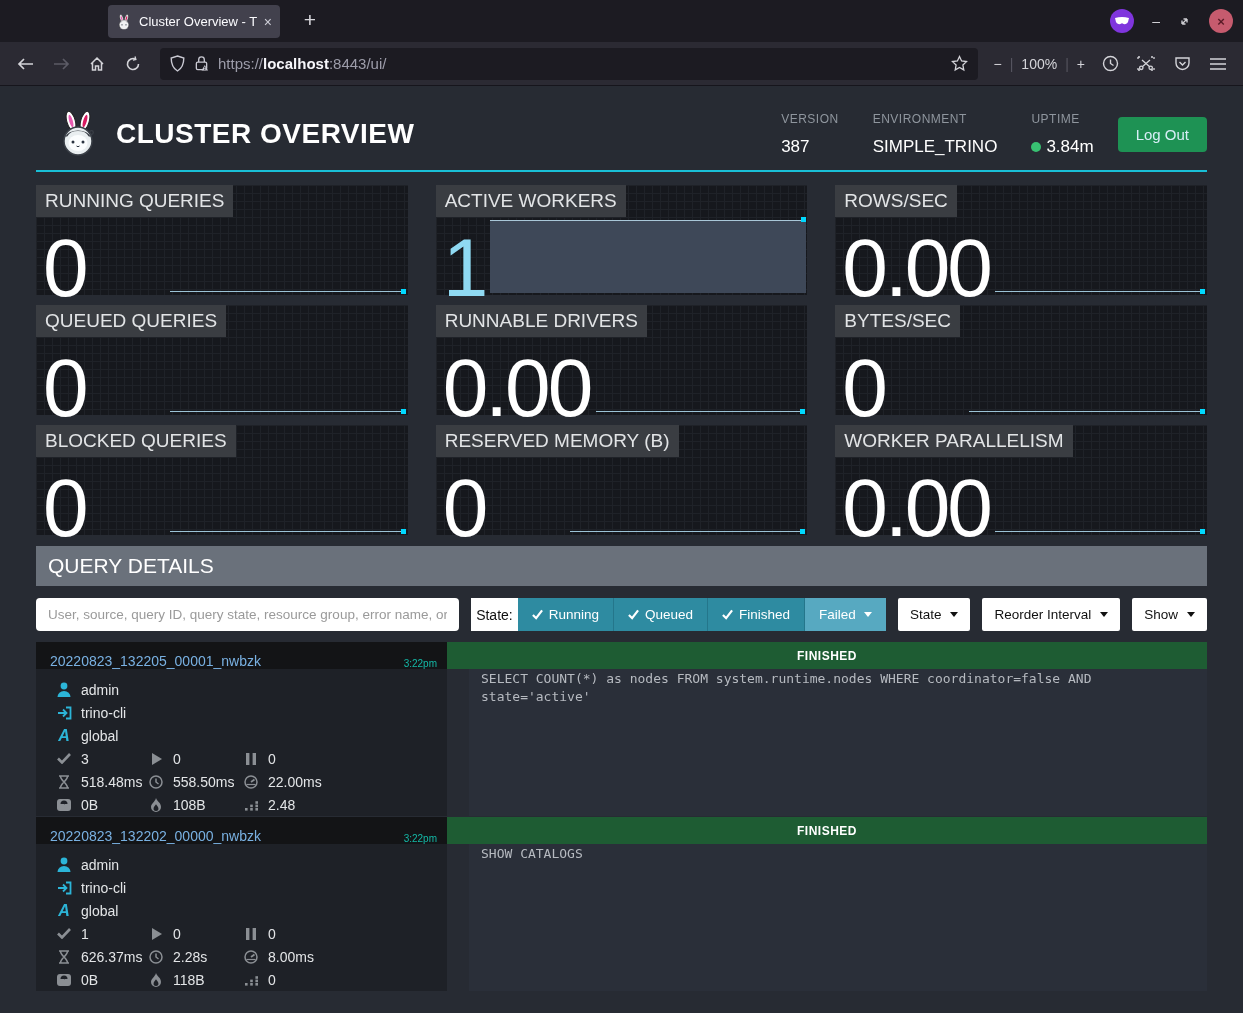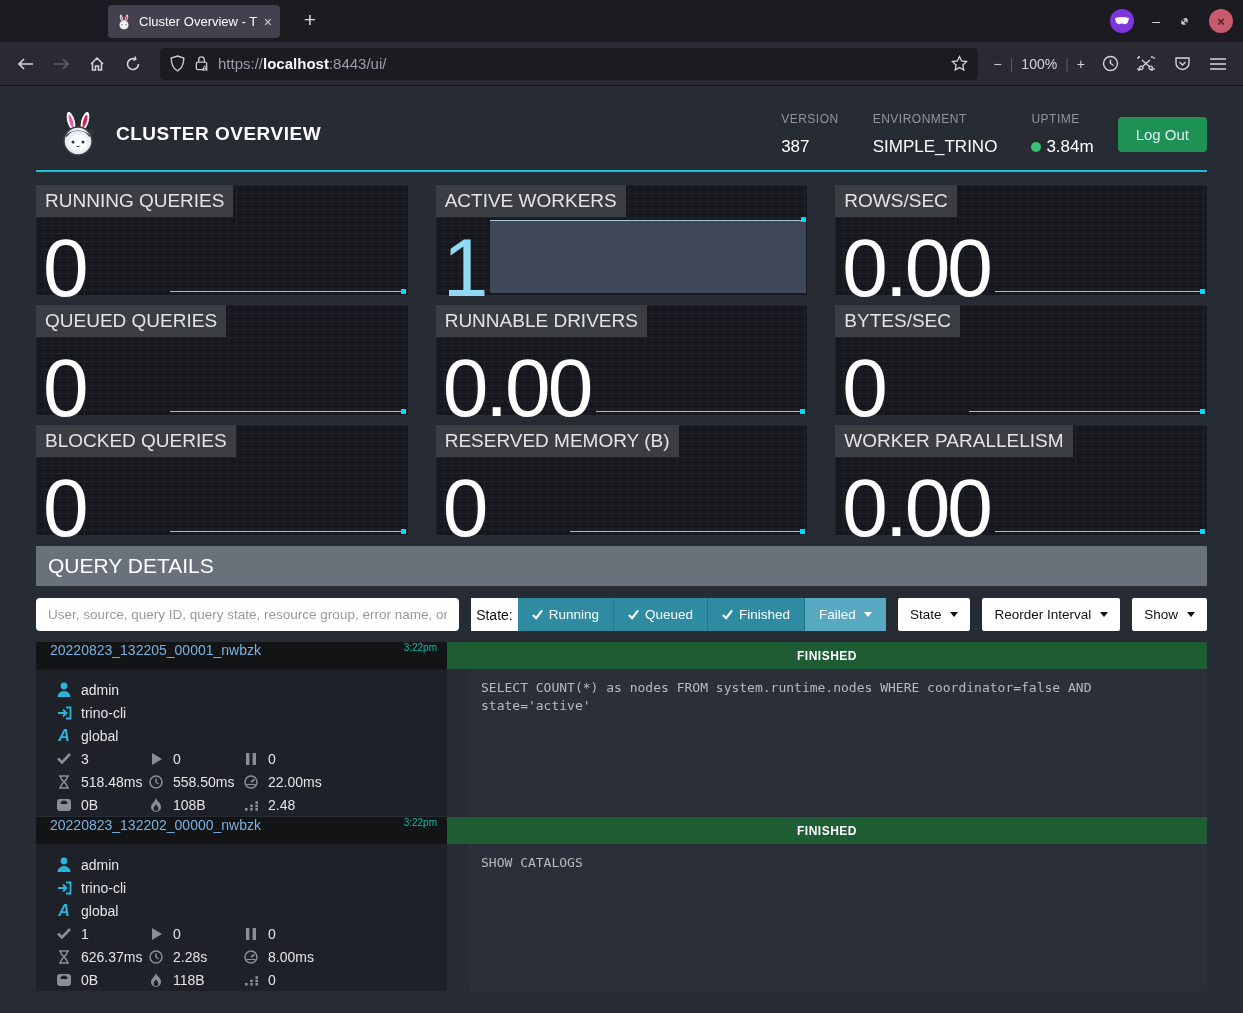--- a/index.html
+++ b/index.html
@@ -25,21 +25,21 @@
   .url-text { font-size:15px; color:#9d9daa; flex:1; }
   .url-text b { color:#f6f6fa; font-weight:bold; }
   .zoomgrp { display:flex; align-items:center; gap:8px; color:#d4d4d9; font-size:14px; margin:0 4px; }
   .sep { color:#55545f; }
 
   
   .page { height:927px; background:#272b33; padding:14px 36px 0 36px; }
 
   .app-header { display:flex; align-items:center; height:72px; border-bottom:2px solid #19bfd6; padding-bottom:2px; }
   .logo { width:40px; height:46px; margin:0 18px 0 22px; }
-  .app-title { color:#ffffff; font-size:19px; letter-spacing:0.5px; flex:1; }
+  .app-title { color:#ffffff; font-size:28px; letter-spacing:0.5px; flex:1; }
   .meta { display:flex; flex-direction:column; margin-right:34px; }
   .meta-label { color:#8f969e; font-size:12px; letter-spacing:0.5px; margin-bottom:11px; }
   .meta-value { color:#ffffff; font-size:17px; display:flex; align-items:center; gap:5px; }
   .updot { width:10px; height:10px; border-radius:50%; background:#38c172; display:inline-block; }
   .logout-btn { background:#1e9254; color:#d8eef7; border:none; font-size:15px; padding:9px 18px; border-radius:4px;
                 font-family:"Liberation Sans", sans-serif; margin-left:24px; }
 
   
   .tiles { display:grid; grid-template-columns:repeat(3, 1fr); gap:10px 28px; margin-top:13px; }
   .tile { position:relative; height:110px;
@@ -72,33 +72,33 @@
   .state-btn:last-child { border-right:none; }
   .state-btn.failed { background:#57a9c1; }
   .caret { display:inline-block; width:0; height:0; border-left:4px solid transparent; border-right:4px solid transparent;
            border-top:5px solid currentColor; margin-left:2px; }
   .white-btn { background:#ffffff; color:#111; font-size:13.5px; height:33px; display:flex; align-items:center;
                gap:7px; padding:0 12px; border:none; border-radius:2px; font-family:"Liberation Sans", sans-serif; }
 
   
   .qrow { margin-top:11px; }
   .qrow-head { display:grid; grid-template-columns:411px 1fr; height:27px; }
-  .qid-bar { background:#131416; display:flex; align-items:flex-start; padding:0 10px 0 14px; }
+  .qid-bar { background:#131416; display:flex; align-items:flex-end; padding:0 10px 0 14px; }
   .qid { color:#79b1e2; font-size:14px; flex:1; }
   .qtime { color:#14b8a6; font-size:10px; }
   .qstatus { background:#1e5c33; color:#ffffff; font-size:12px; font-weight:bold; letter-spacing:0.5px;
              display:flex; align-items:center; justify-content:center; }
   .qrow-body { display:grid; grid-template-columns:411px 1fr; height:145px;gap:22px; }
   .q-left { background:#1e2127; padding:9px 0 0 20px; }
   .q-line { display:flex; align-items:center; height:23px; color:#e3e5e7; font-size:14px; gap:9px; }
   .q-line .ic { width:16px; display:flex; justify-content:center; }
   .q-cols { display:grid; grid-template-columns:92px 95px auto; height:23px; }
   .cell { display:flex; align-items:center; gap:9px; color:#e3e5e7; font-size:14px; }
   .cell .ic { width:16px; display:flex; justify-content:center; }
-  .q-sql { background:#2a2f39; padding:9px 12px; overflow:hidden; }
+  .q-sql { background:#2a2f39; padding:0 12px; overflow:hidden; }
   .q-sql code { font-family:"DejaVu Sans Mono", monospace; font-size:13px; color:#b6bac0; white-space:pre-wrap; }
   .rg-A { color:#2cb5d8; font-weight:bold; font-style:italic; font-size:16px; }
 
   svg { display:block; }
 </style>
 </head>
 <body>
 
 <div class="tabbar">
   <div class="tab">

